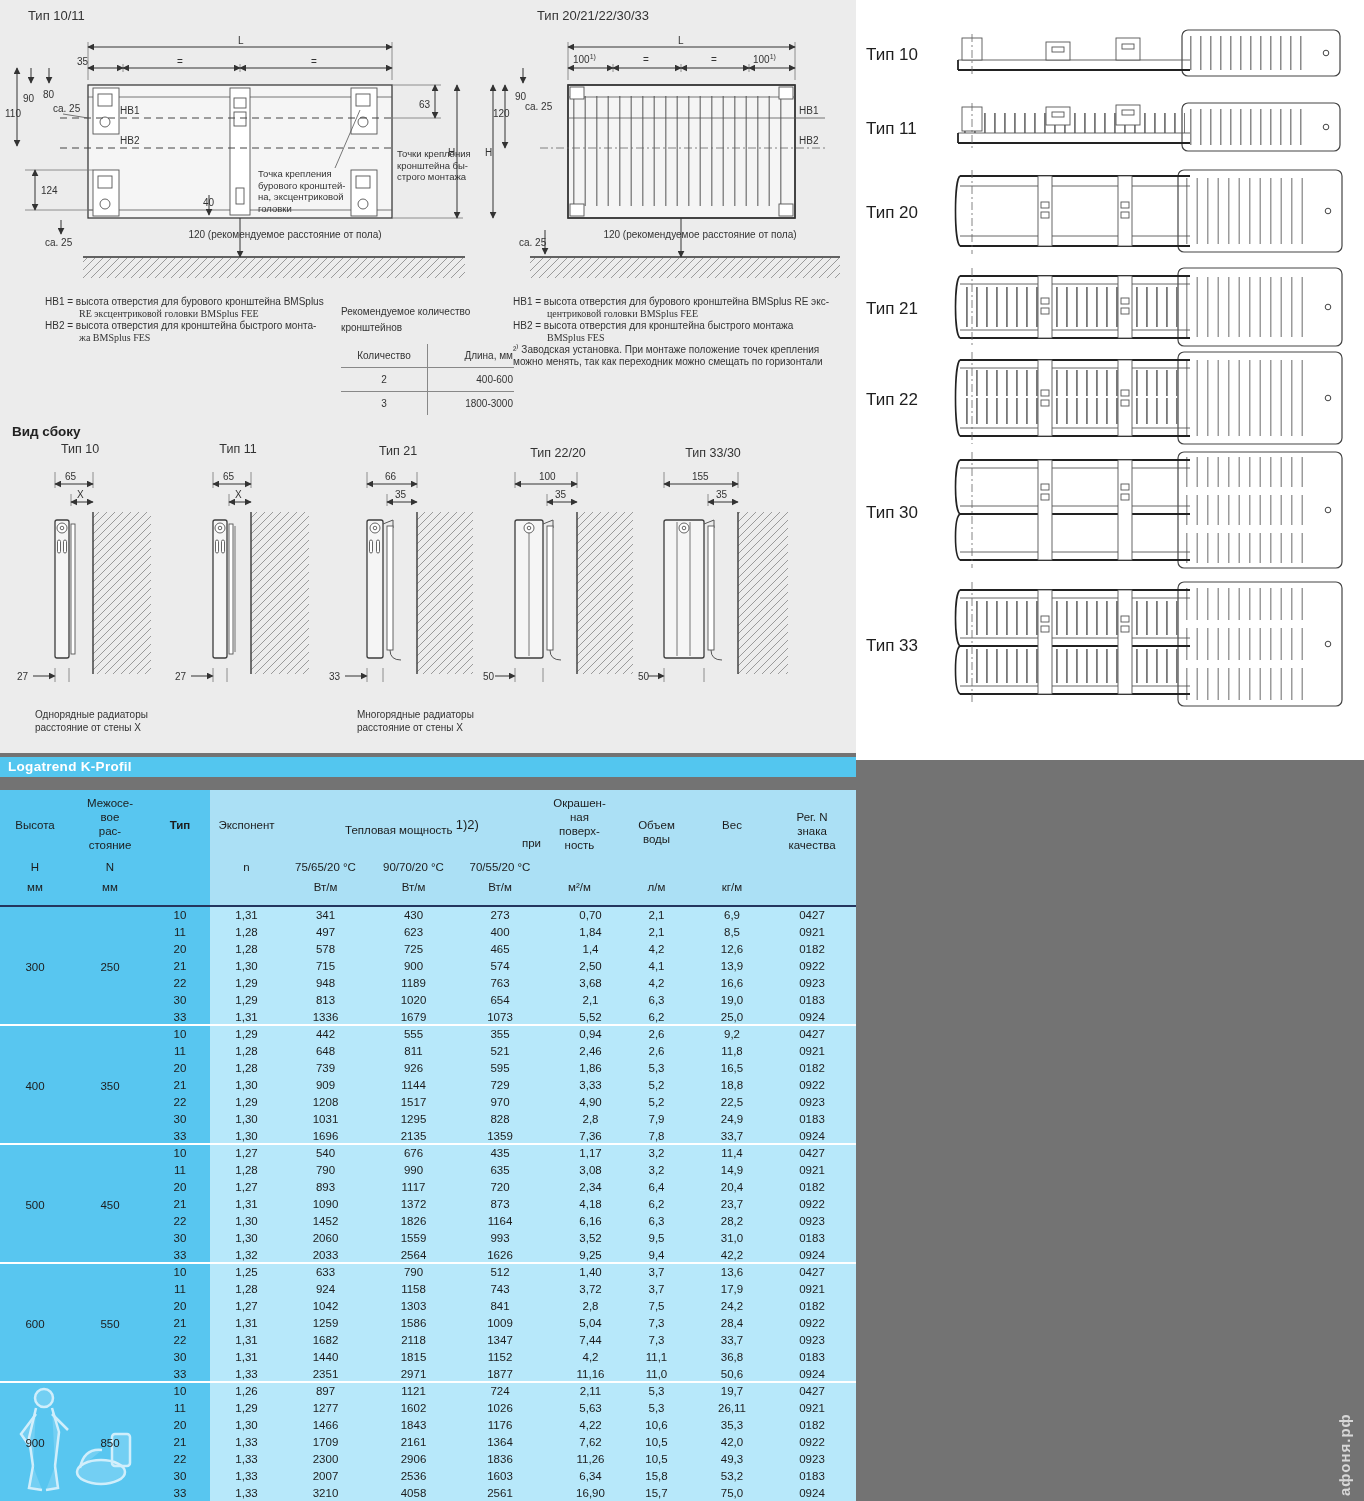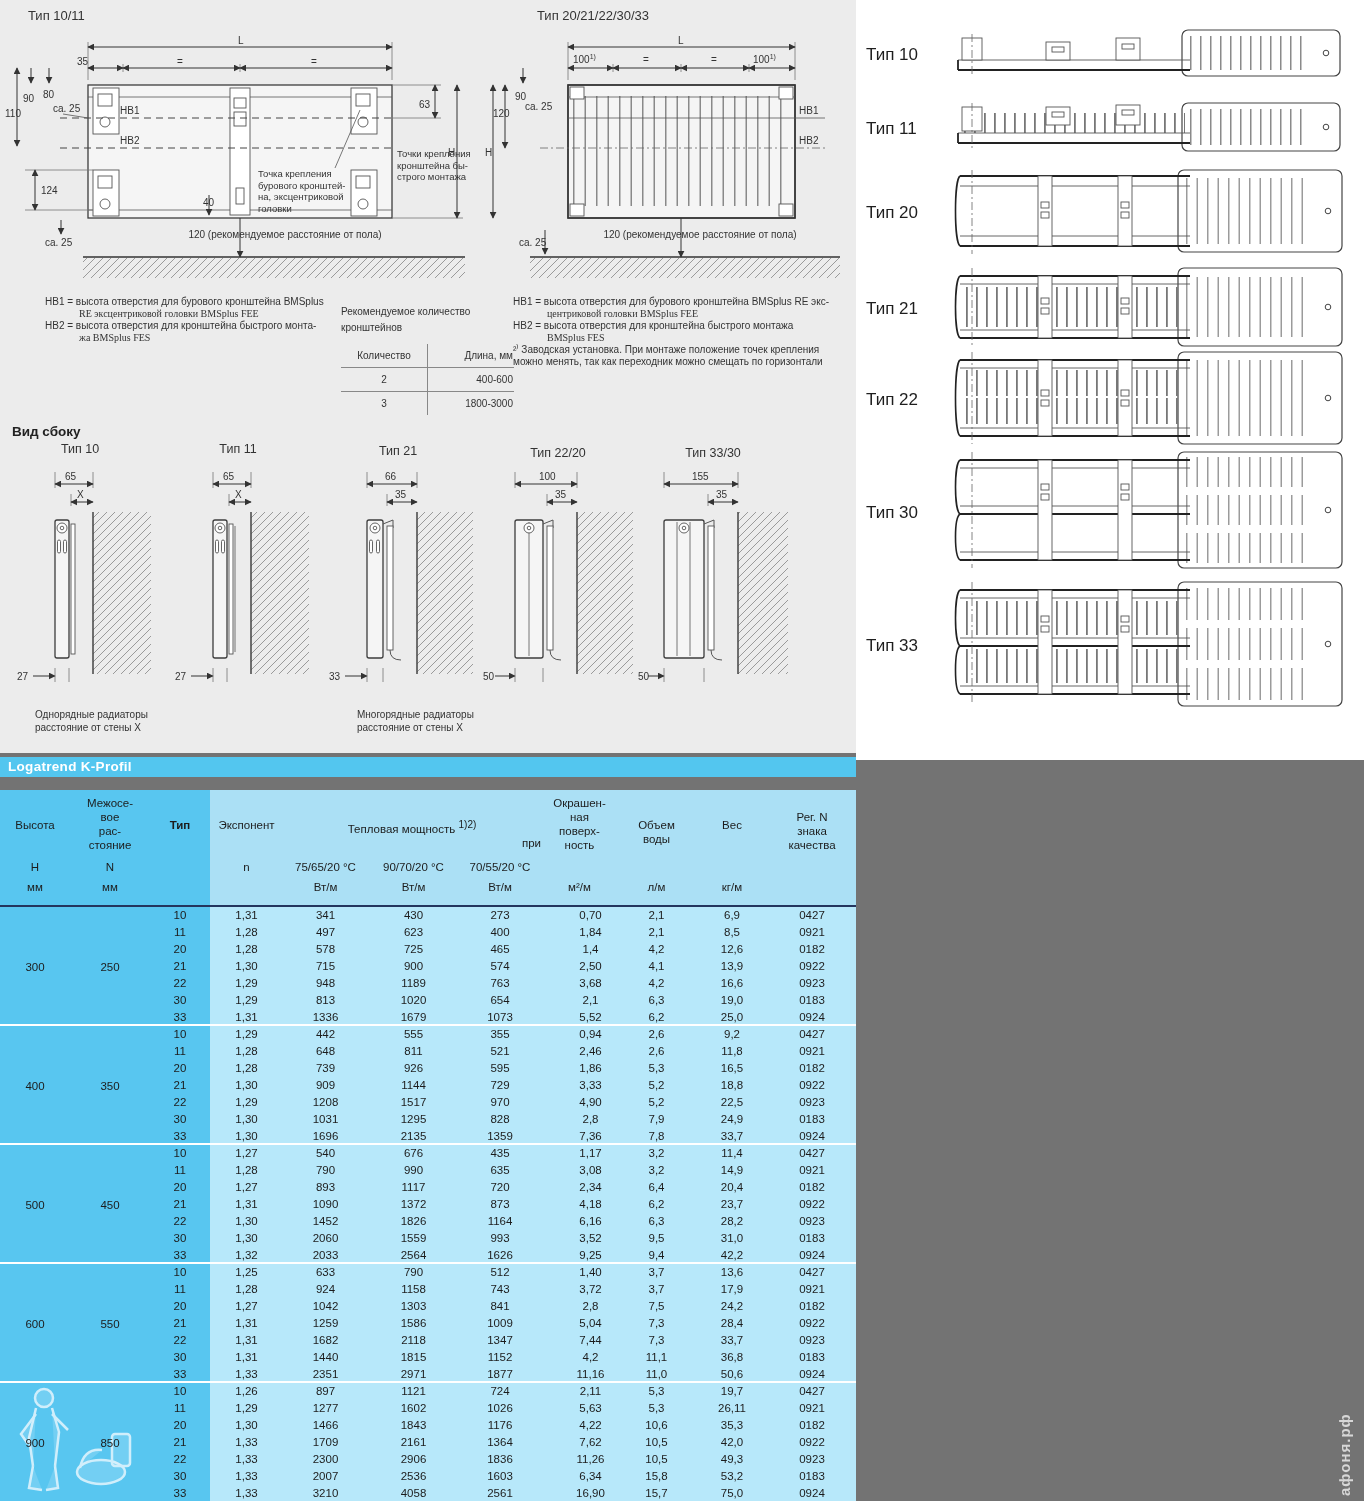--- a/index.html
+++ b/index.html
@@ -37,21 +37,21 @@
   .xlabel{position:absolute;font-size:17px;color:#1e1e1e;}
   .chan2{stroke:#222;stroke-width:1.8;}
   .chan1{stroke:#555;stroke-width:.9;}
   
   .tbar{position:absolute;left:0;top:757px;width:856px;height:20px;background:#53c6ef;color:#fff;
         font-weight:bold;font-size:13.5px;line-height:20px;padding-left:8px;box-sizing:border-box;letter-spacing:.3px;}
   .thead{position:absolute;left:0;top:790px;width:856px;height:115px;border-bottom:2px solid #23355e;box-sizing:content-box;}
   .thead .left{position:absolute;left:0;top:0;width:210px;height:115px;background:#58c6f0;}
   .thead .right{position:absolute;left:210px;top:0;width:646px;height:115px;background:#abe0f5;}
   .hcell{position:absolute;text-align:center;font-size:11.5px;line-height:14px;white-space:pre-line;color:#1c1c1c;}
-  .hcell sup{font-size:10px;}
+  .hcell sup{font-size:13px;}
   .h-height{left:0;width:70px;top:28px;}   .h-distance{left:70px;width:80px;top:6px;}
   .h-type{left:150px;width:60px;top:28px;font-weight:bold;} .h-exp{left:210px;width:73px;top:28px;}
   .h-power{left:283px;width:258px;top:28px;} .h-pri{left:283px;width:258px;top:46px;text-align:right;}
   .h-surf{left:541px;width:77px;top:6px;}  .h-vol{left:618px;width:77px;top:28px;}
   .h-wt{left:695px;width:74px;top:28px;text-align:center;}   .h-reg{left:769px;width:86px;top:20px;}
   .s-H{left:0;width:70px;top:70px;} .s-N{left:70px;width:80px;top:70px;} .s-n{left:210px;width:73px;top:70px;}
   .s-t1{left:283px;width:85px;top:70px;} .s-t2{left:368px;width:91px;top:70px;} .s-t3{left:459px;width:82px;top:70px;}
   .u-mm1{left:0;width:70px;top:90px;} .u-mm2{left:70px;width:80px;top:90px;}
   .u-w1{left:283px;width:85px;top:90px;} .u-w2{left:368px;width:91px;top:90px;} .u-w3{left:459px;width:82px;top:90px;}
   .u-surf{left:541px;width:77px;top:90px;} .u-vol{left:618px;width:77px;top:90px;} .u-wt{left:695px;width:74px;top:90px;}

